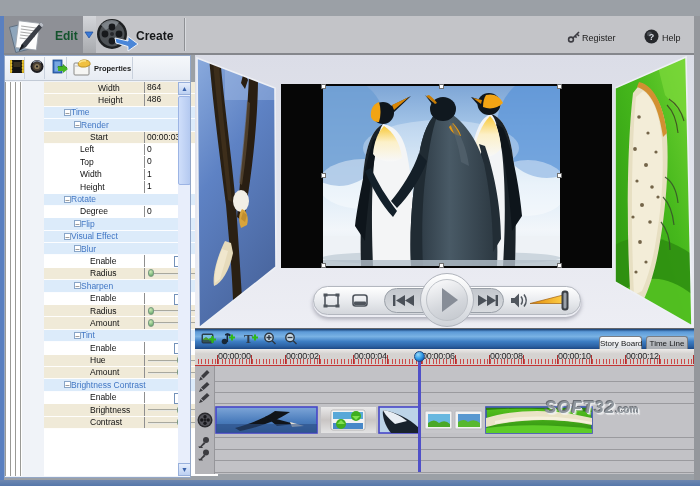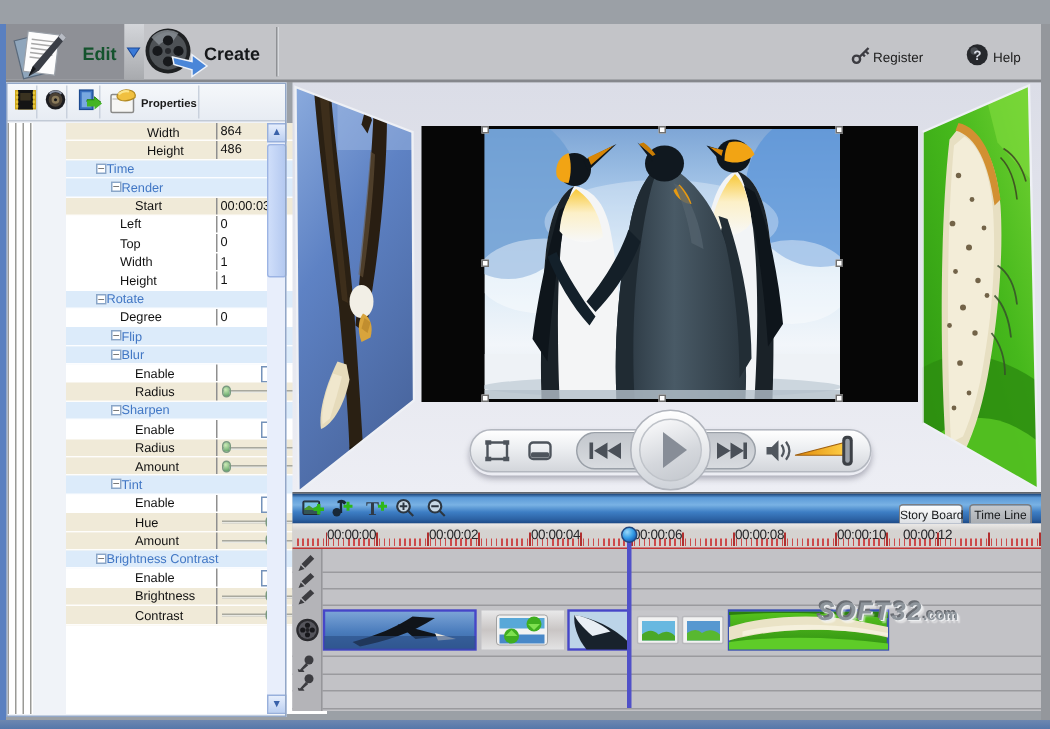--- a/index.html
+++ b/index.html
@@ -221,20 +221,24 @@
       <div class="prow whi">
           <span class="vsep"></span>
           <span class="lab" style="left:36px;">Degree</span>
           <span class="val">0</span>
         </div>
       <div class="prow hdr">
           <span class="minus" style="left:30px;">–</span>
           <span class="lab" style="left:37px;">Flip</span>
         </div>
       <div class="prow hdr">
+          <span class="minus" style="left:20px;">–</span>
+          <span class="lab" style="left:27px;">Visual Effect</span>
+        </div>
+      <div class="prow hdr">
           <span class="minus" style="left:30px;">–</span>
           <span class="lab" style="left:37px;">Blur</span>
         </div>
       <div class="prow whi">
           <span class="vsep"></span>
           <span class="lab" style="left:46px;">Enable</span>
           <span class="cb"></span>
         </div>
       <div class="prow bei">
           <span class="vsep"></span>
@@ -549,21 +553,21 @@
     <div class="tab" id="tabtl">Time Line</div>
     <div id="ruler">
       <div id="ticksminor"></div>
       <div id="ticksmajor"></div>
       <span class="rlab" style="left:23px;">00:00:00</span>
       <span class="rlab" style="left:91px;">00:00:02</span>
       <span class="rlab" style="left:159px;">00:00:04</span>
       <span class="rlab" style="left:227px;">00:00:06</span>
       <span class="rlab" style="left:295px;">00:00:08</span>
       <span class="rlab" style="left:363px;">00:00:10</span>
-      <span class="rlab" style="left:407px;">00:00:12</span>
+      <span class="rlab" style="left:431px;">00:00:12</span>
     </div>
     <div id="tracks">
       <div class="trsep" style="top:15px;"></div>
       <div class="trsep" style="top:26px;"></div>
       <div class="trsep" style="top:37px;"></div>
       <div class="trsep" style="top:71px;"></div>
       <div class="trsep" style="top:83px;"></div>
       <div class="trsep" style="top:94px;"></div>
       <div class="trsep" style="top:106px;"></div>
       <div id="tgut"></div>

